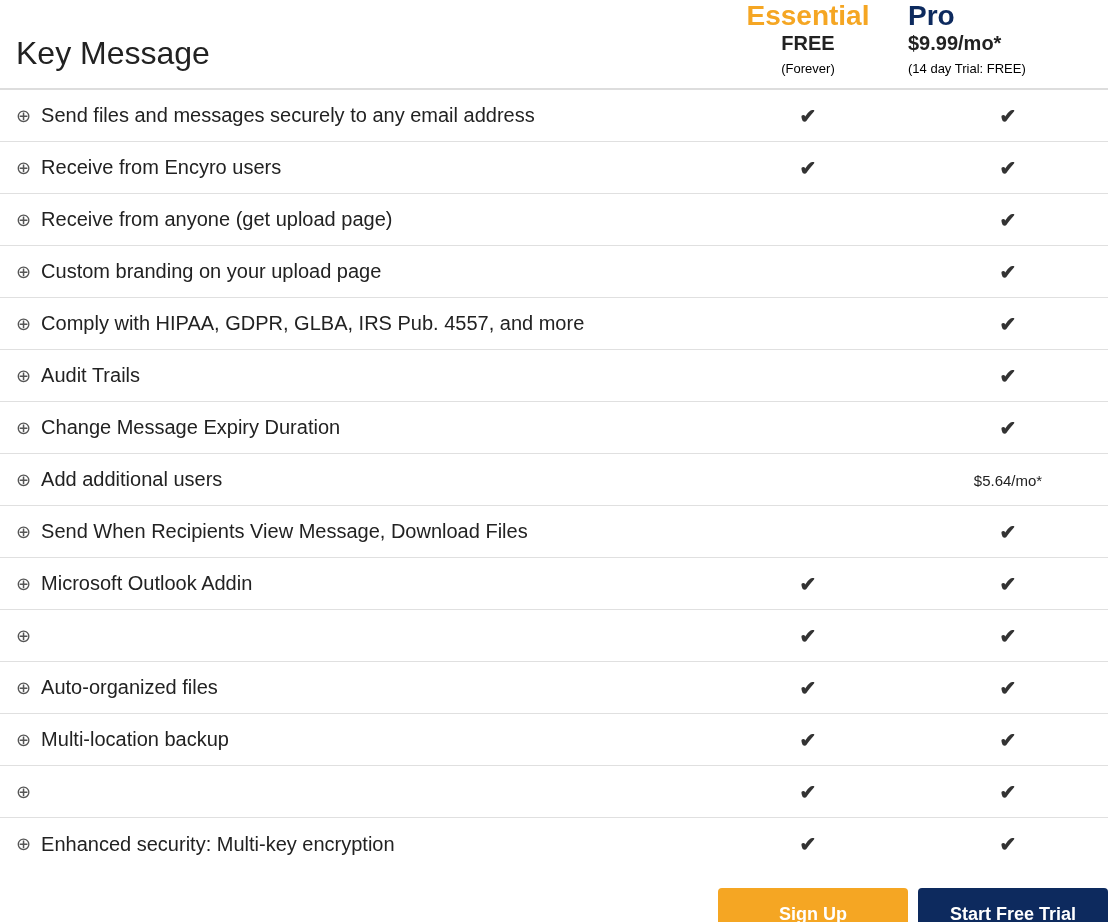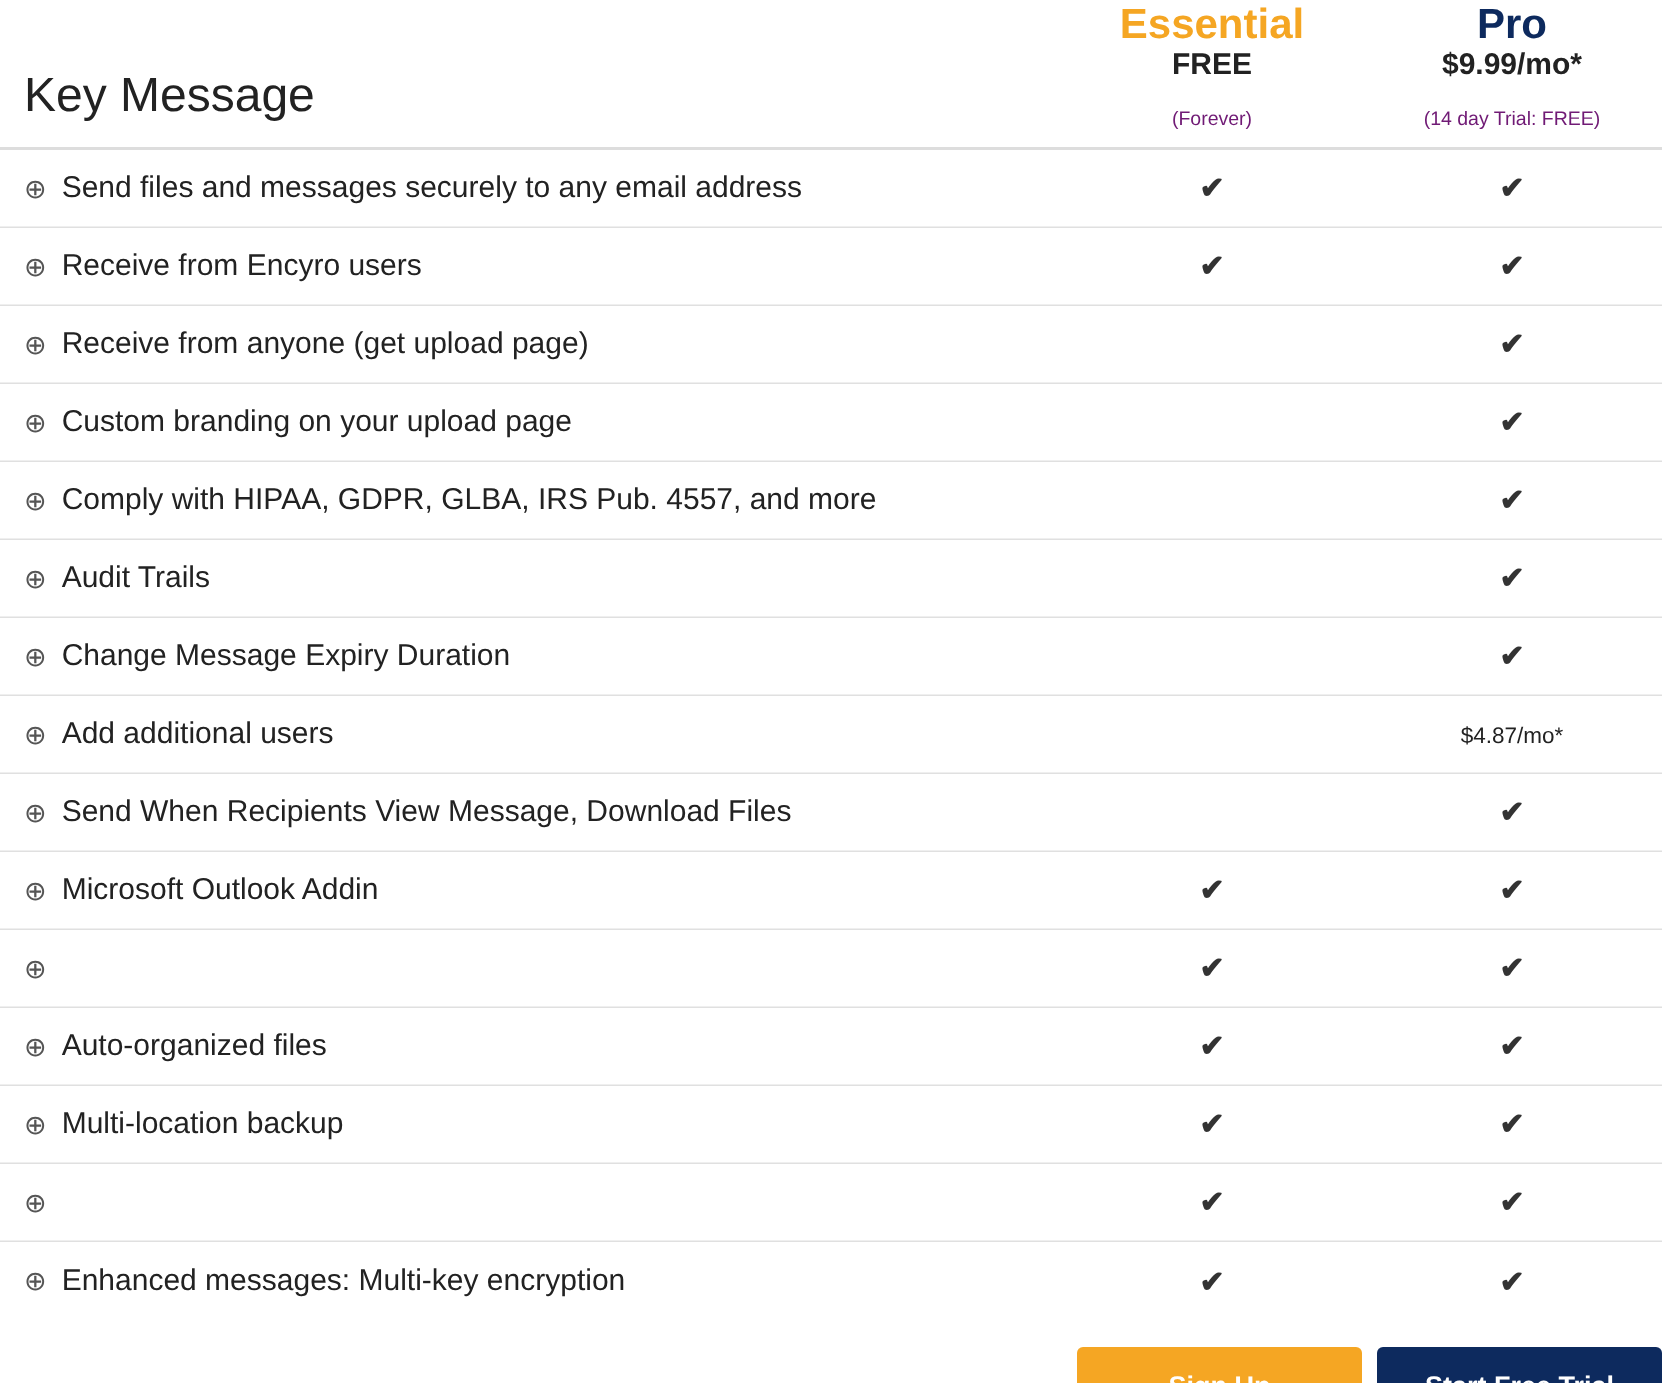--- a/index.html
+++ b/index.html
@@ -32,42 +32,42 @@
       font-weight: 400;
       color: #222;
     }
     .header-essential-col {
       width: 200px;
       text-align: center;
       padding-bottom: 4px;
     }
     .header-pro-col {
       width: 200px;
-      text-align: center;
+      text-align: left;
       padding-bottom: 4px;
     }
     .plan-name-essential {
       font-size: 28px;
       font-weight: 700;
       color: #f5a623;
     }
     .plan-name-pro {
       font-size: 28px;
       font-weight: 700;
       color: #0d2a5e;
     }
     .plan-price {
       font-size: 20px;
       font-weight: 600;
       color: #222;
     }
     .plan-price-sub {
       font-size: 13px;
-      color: #701a75;
-      margin-top: 16px;
+      color: #000000;
+      margin-top: 6px;
     }
 
     
     .features-table {
       width: 100%;
     }
     .feature-row {
       display: flex;
       align-items: center;
       border-bottom: 1px solid #e0e0e0;
@@ -227,21 +227,21 @@
         </div>
         <div class="essential-col"></div>
         <div class="pro-col"><span class="check-mark">✔</span></div>
       </div>
       <div class="feature-row">
         <div class="feature-label-col">
           <span class="plus-icon">⊕</span>
           <span class="feature-text">Add additional users</span>
         </div>
         <div class="essential-col"></div>
-        <div class="pro-col"><span class="price-value">$4.87/mo*</span></div>
+        <div class="pro-col"><span class="price-value">$5.64/mo*</span></div>
       </div>
       <div class="feature-row">
         <div class="feature-label-col">
           <span class="plus-icon">⊕</span>
           <span class="feature-text">Send When Recipients View Message, Download Files</span>
         </div>
         <div class="essential-col"></div>
         <div class="pro-col"><span class="check-mark">✔</span></div>
       </div>
       <div class="feature-row">
@@ -278,21 +278,21 @@
       <div class="feature-row">
         <div class="feature-label-col">
           <span class="plus-icon">⊕</span>
         </div>
         <div class="essential-col"><span class="check-mark">✔</span></div>
         <div class="pro-col"><span class="check-mark">✔</span></div>
       </div>
       <div class="feature-row">
         <div class="feature-label-col">
           <span class="plus-icon">⊕</span>
-          <span class="feature-text">Enhanced messages: Multi-key encryption</span>
+          <span class="feature-text">Enhanced security: Multi-key encryption</span>
         </div>
         <div class="essential-col"><span class="check-mark">✔</span></div>
         <div class="pro-col"><span class="check-mark">✔</span></div>
       </div>
     </div>
 
   <div class="footer-row">
     <div class="footer-spacer"></div>
     <button class="btn-signup">Sign Up</button>
     <button class="btn-trial">Start Free Trial</button>

